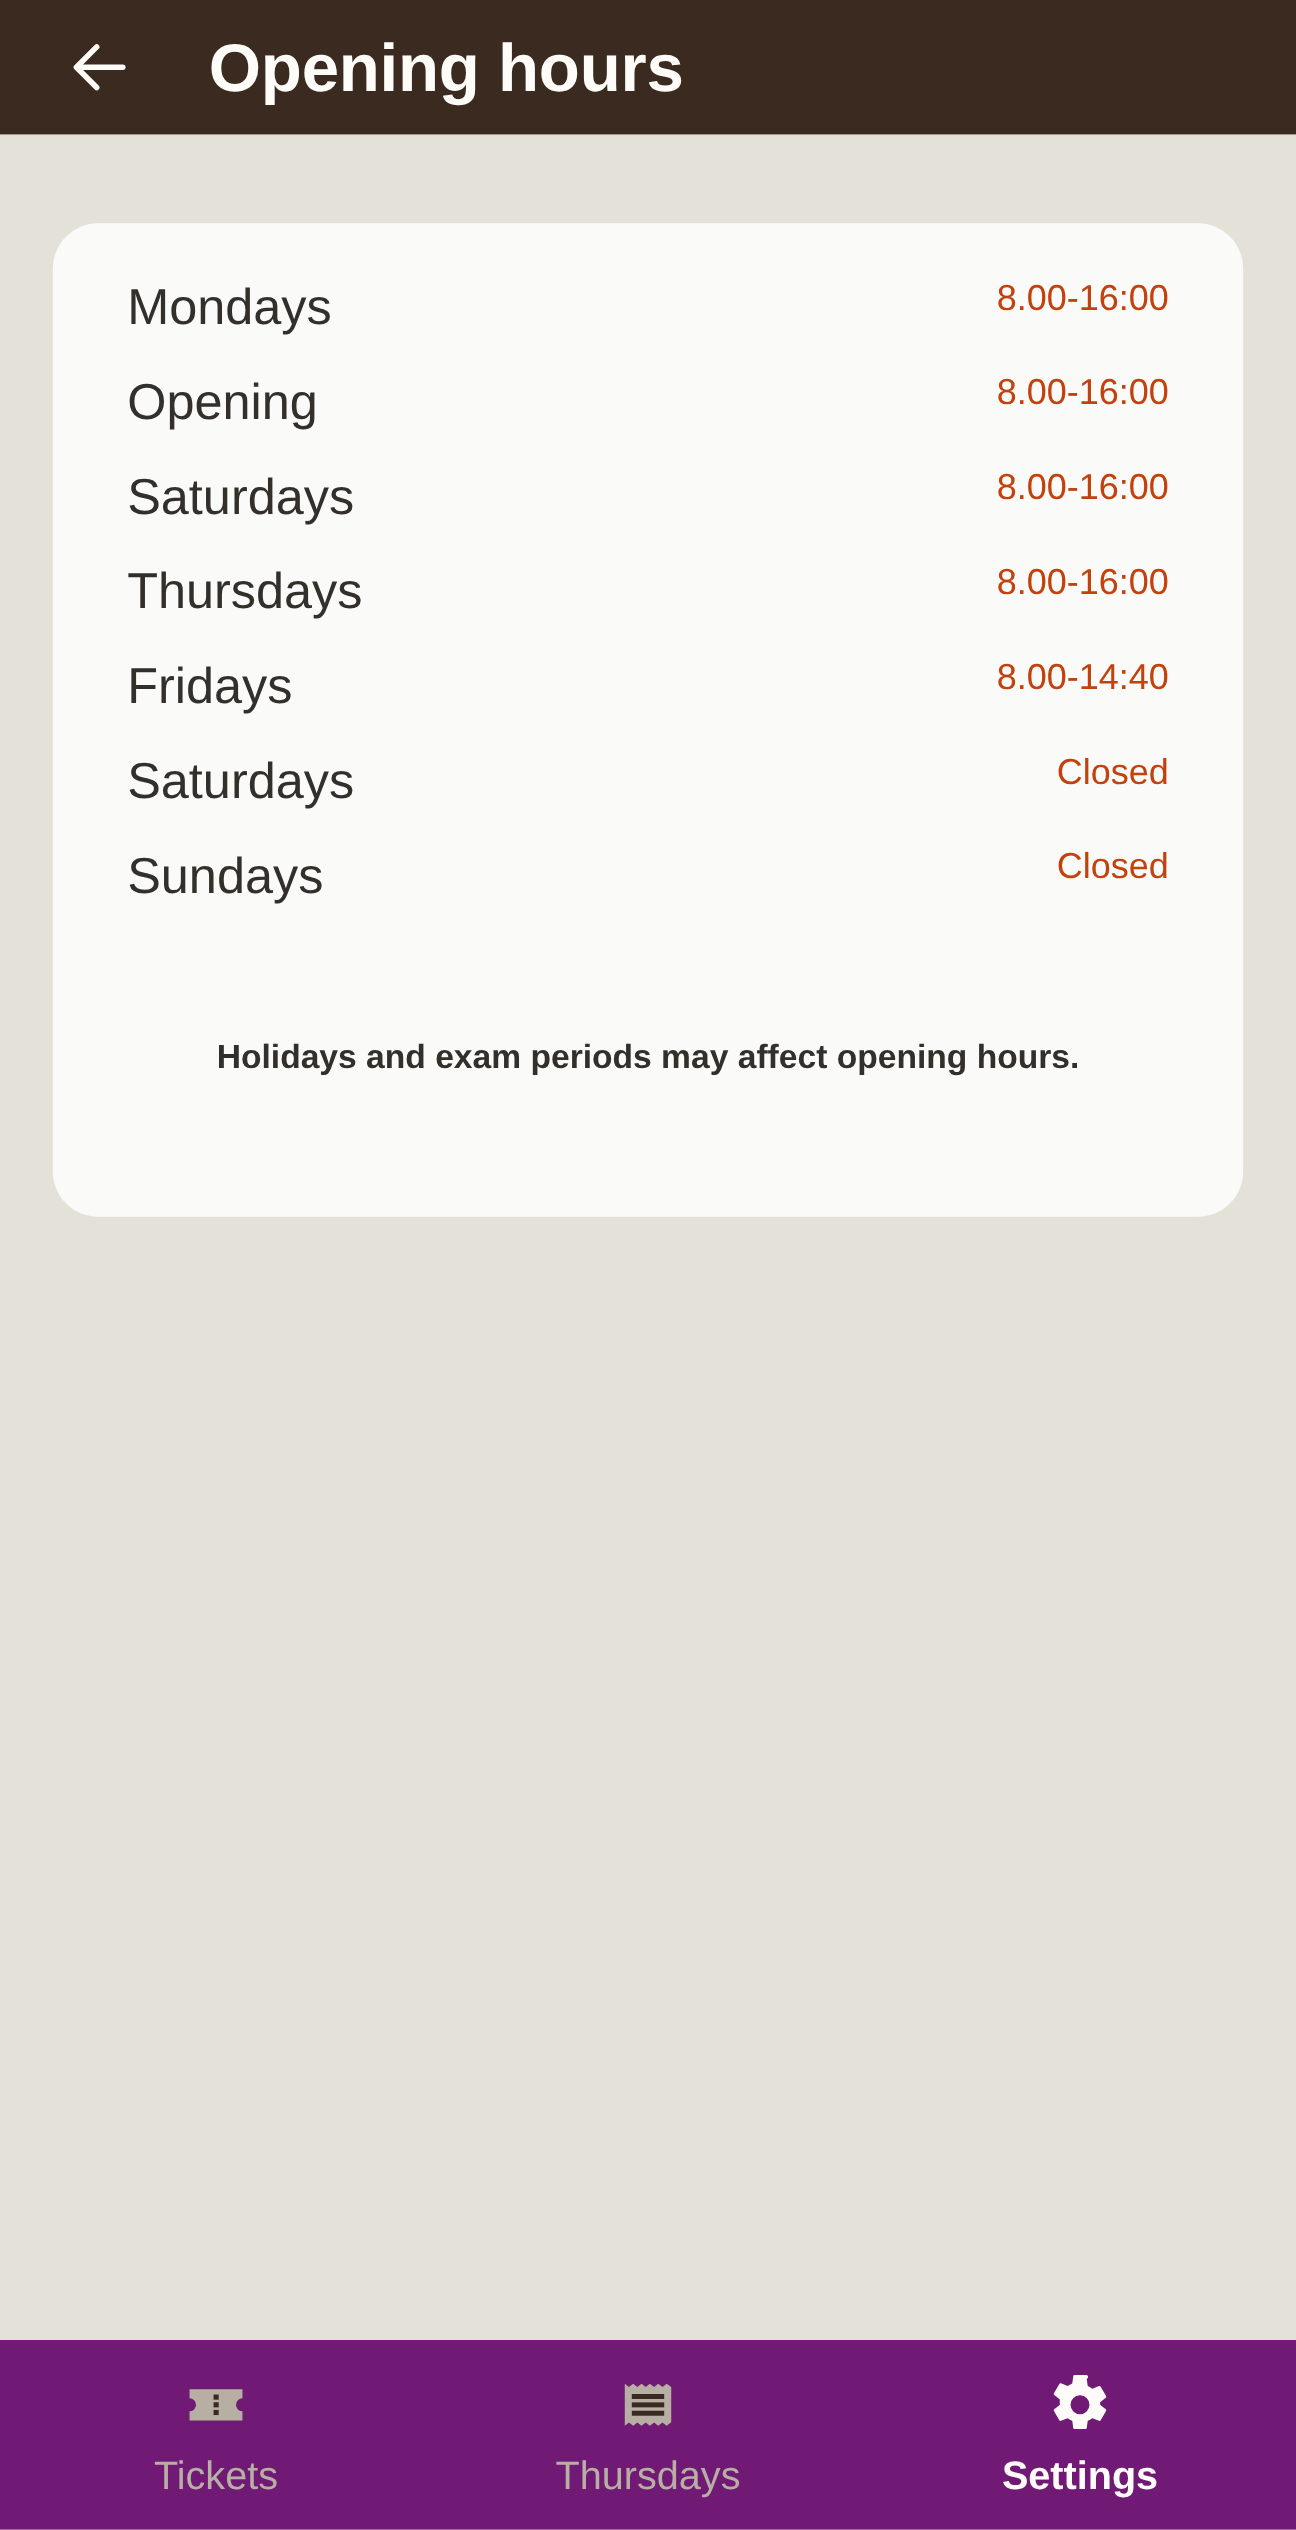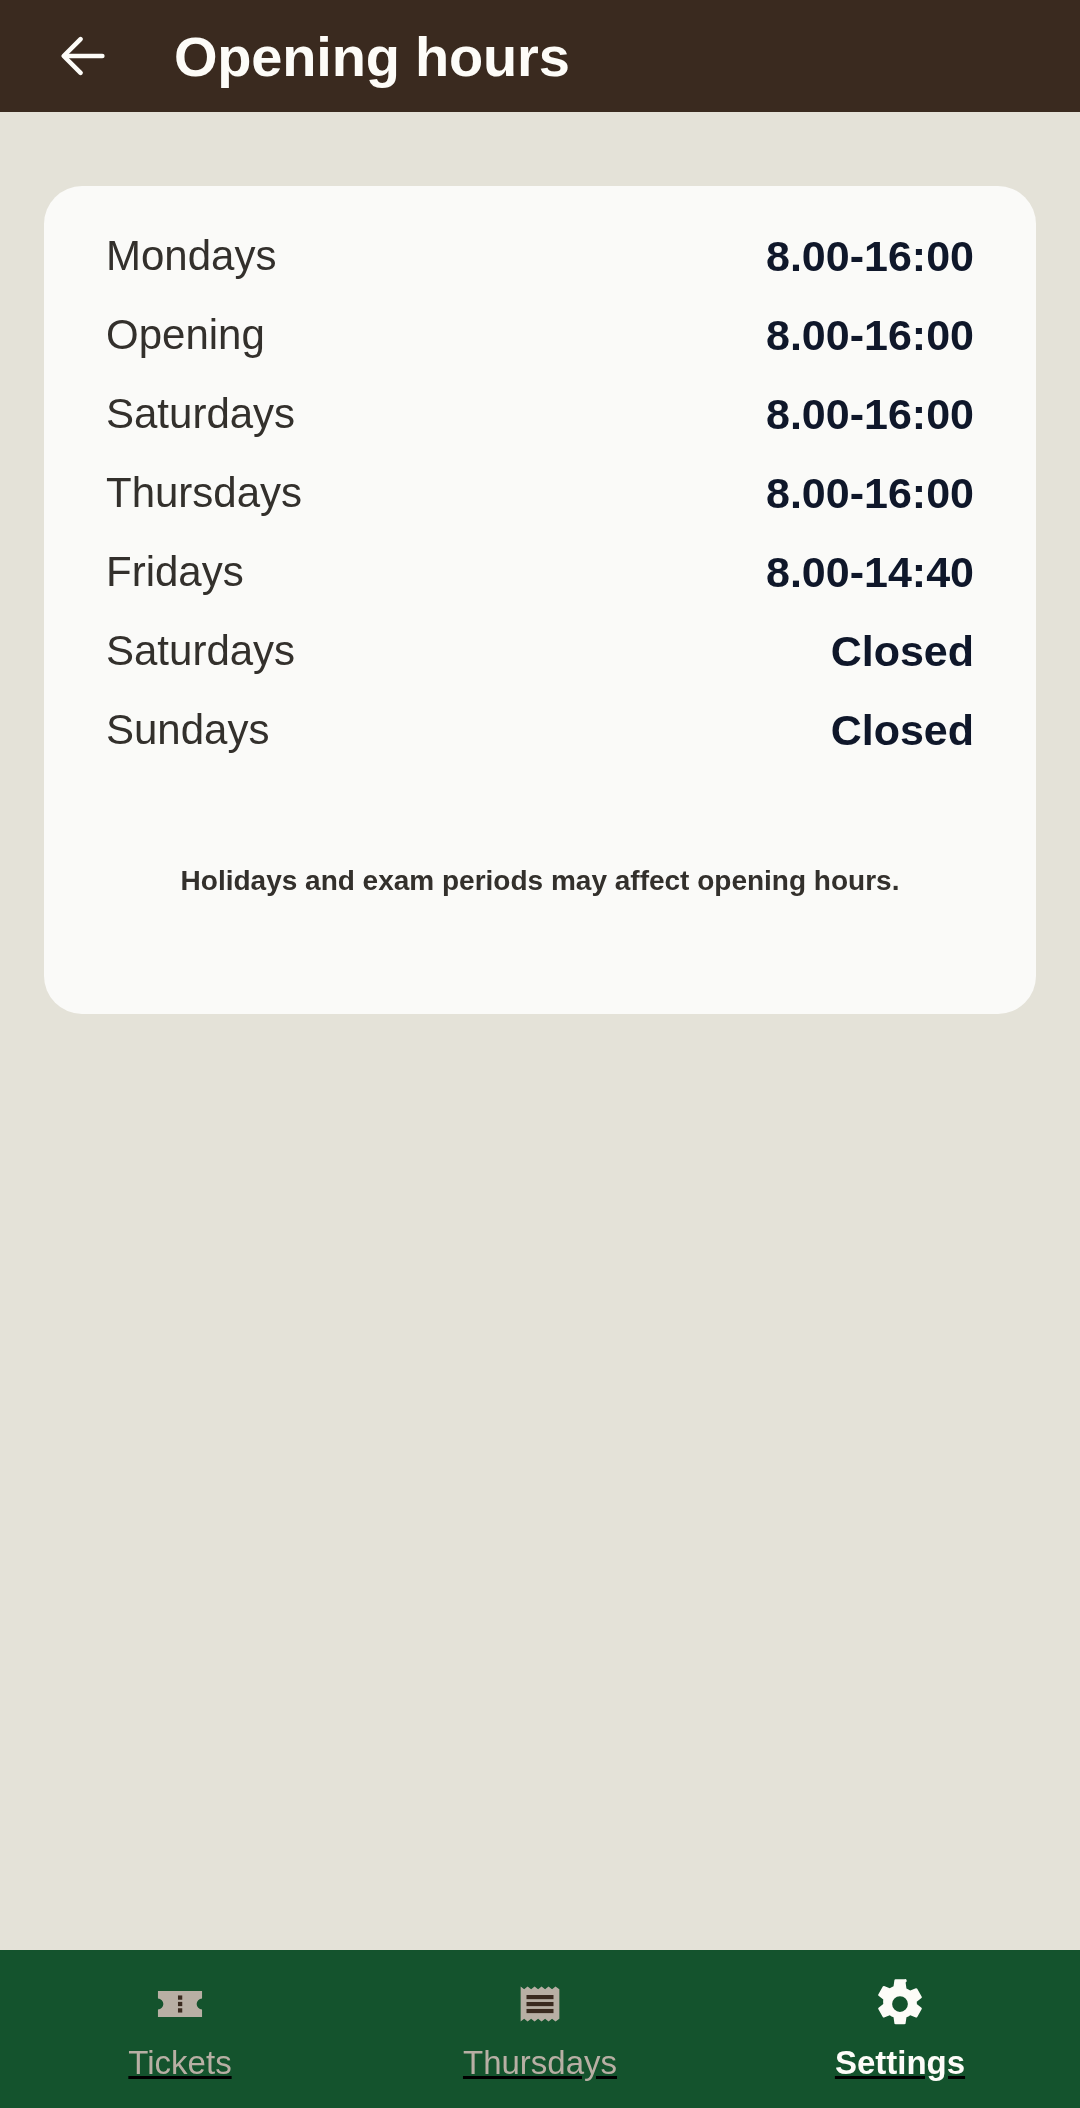--- a/index.html
+++ b/index.html
@@ -69,23 +69,23 @@
     justify-content: space-between;
     height: 79px;
   }
   .day-label {
     font-size: 42px;
     color: #33302c;
     font-weight: normal;
     white-space: nowrap;
   }
   .day-value {
-    font-size: 43px;
-    color: #0f172a;
-    font-weight: bold;
+    font-size: 30px;
+    color: #c2410c;
+    font-weight: normal;
     white-space: nowrap;
     text-align: right;
   }
 
   .note {
     margin-top: 78px;
     text-align: center;
     font-size: 28px;
     font-weight: bold;
     line-height: 1.28;
@@ -93,24 +93,23 @@
     padding: 0 34px;
   }
 
   
   .bottomnav {
     position: absolute;
     left: 0;
     bottom: 0;
     width: 1080px;
     height: 158px;
-    background: #14532d;
+    background: #701a75;
     display: flex;
     align-items: flex-start;
-    text-decoration: underline;
   }
   .nav-item {
     flex: 1 1 0;
     height: 158px;
     display: flex;
     flex-direction: column;
     align-items: center;
     justify-content: flex-start;
     padding-top: 26px;
     box-sizing: border-box;

